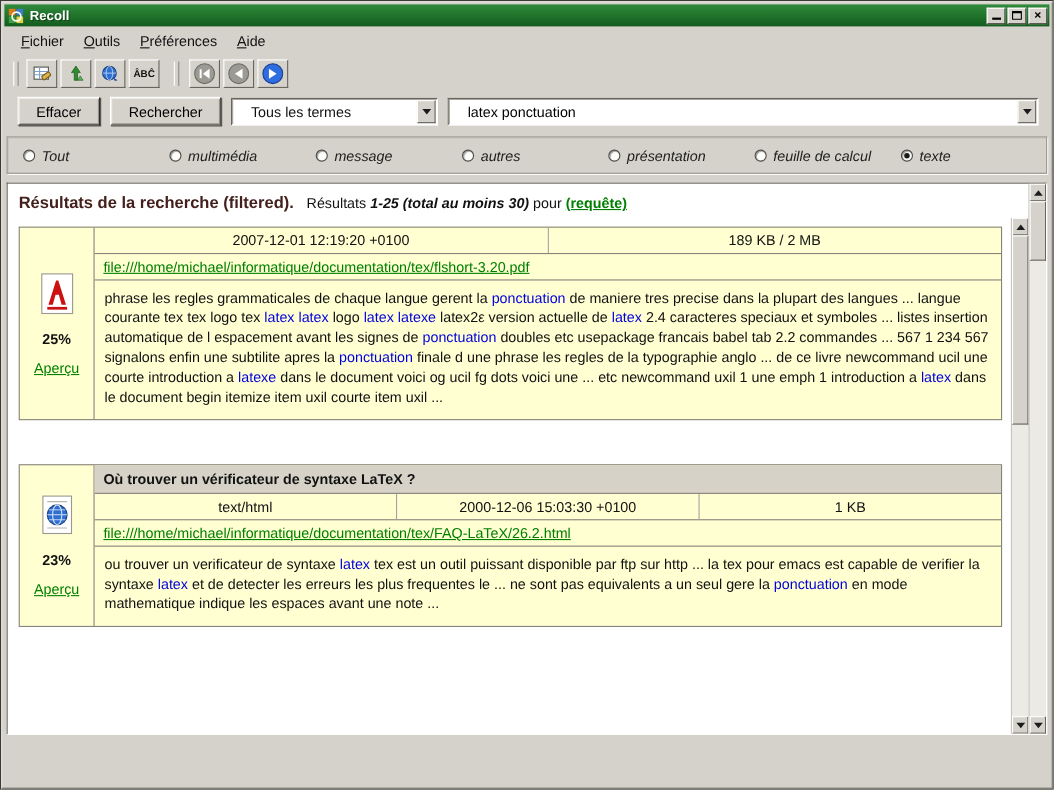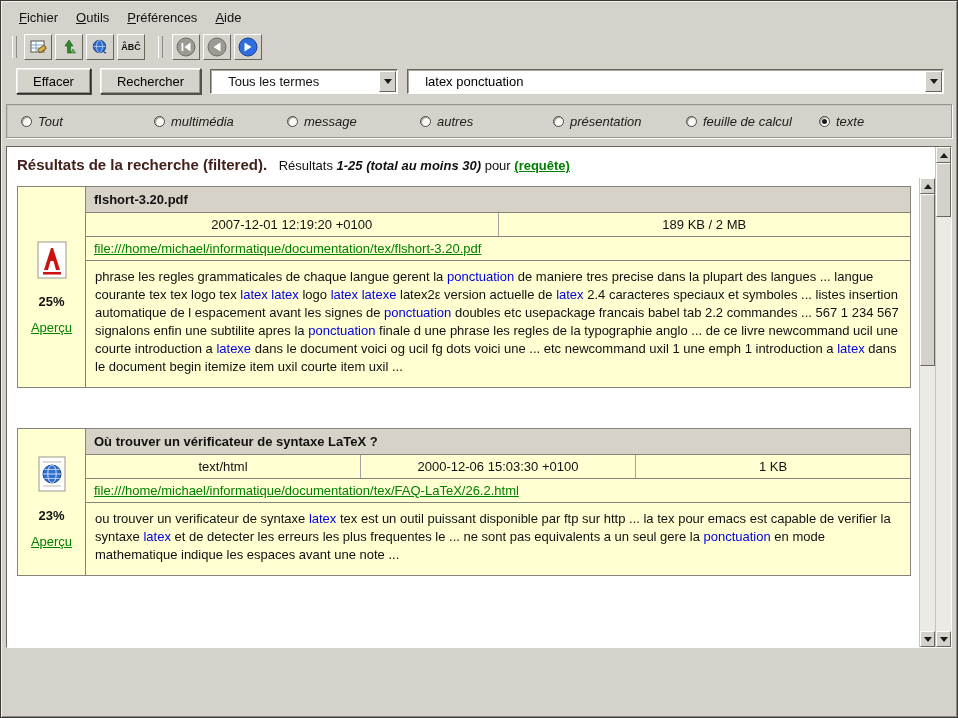--- a/index.html
+++ b/index.html
@@ -97,20 +97,41 @@
   .sb-thumb { position: absolute; top: 0; left: 0; right: 0; background: #d5d2cb; border: 1px solid;
               border-color: #fff #67655e #67655e #fff; }
 
   .statusbar { flex: 1; }
 </style>
 </head>
 <body>
 
 <div class="window">
 
+  <div class="titlebar">
+    <span class="app-icon">
+      <svg width="15" height="15" viewBox="0 0 15 15">
+        <rect x="1" y="1" width="6" height="6" fill="#e07818"></rect>
+        <rect x="8" y="1" width="6" height="6" fill="#3a7dd0"></rect>
+        <rect x="1" y="8" width="6" height="6" fill="#3f9e3f"></rect>
+        <rect x="8" y="8" width="6" height="6" fill="#e8d24a"></rect>
+        <circle cx="8" cy="8" r="4" fill="none" stroke="#fff" stroke-width="1.5"></circle>
+      </svg>
+    </span>
+    <span class="title-text">Recoll</span>
+    <span class="tb-btn">
+        <span class="glyph-min"></span>
+      </span>
+    <span class="tb-btn">
+        <span class="glyph-max"></span>
+      </span>
+    <span class="tb-btn">
+        <span class="glyph-close">×</span>
+      </span>
+  </div>
 
   <div class="menubar">
     <span class="menu-item"><u>F</u>ichier</span>
     <span class="menu-item"><u>O</u>utils</span>
     <span class="menu-item"><u>P</u>références</span>
     <span class="menu-item"><u>A</u>ide</span>
   </div>
 
   <div class="toolbar">
     <span class="grip"></span>
@@ -232,21 +253,20 @@
                   <rect x="3" y="2" width="28" height="36" fill="#fff" stroke="#9a9890"></rect>
                   <path d="M9 30 L16 8 L18 8 L25 30 L21 30 L18.5 21 L15.5 21 L13 30 Z" fill="#cc1111"></path>
                   <path d="M16 18 L18 18 L17 13 Z" fill="#cc1111"></path>
                   <rect x="8" y="32" width="18" height="2.5" fill="#cc1111"></rect>
                 </svg>
               </span>
               <span class="pct">25%</span>
               <a class="green-link">Aperçu</a>
             </div>
             <div class="r-main">
-              <div class="r-title">flshort-3.20.pdf</div>
               <div class="r-meta">
                 <span>2007-12-01 12:19:20 +0100</span>
                 <span>189 KB / 2 MB</span>
               </div>
               <div class="r-url"><a class="green-link">file:///home/michael/informatique/documentation/tex/flshort-3.20.pdf</a></div>
               <div class="r-snippet"><span>phrase les regles grammaticales de chaque langue gerent la </span><span class="hl">ponctuation</span><span> de maniere tres precise dans la plupart des langues ... langue courante tex tex logo tex </span><span class="hl">latex latex</span><span> logo </span><span class="hl">latex latexe</span><span> latex2ε version actuelle de </span><span class="hl">latex</span><span> 2.4 caracteres speciaux et symboles ... listes insertion automatique de l espacement avant les signes de </span><span class="hl">ponctuation</span><span> doubles etc usepackage francais babel tab 2.2 commandes ... 567 1 234 567 signalons enfin une subtilite apres la </span><span class="hl">ponctuation</span><span> finale d une phrase les regles de la typographie anglo ... de ce livre newcommand ucil une courte introduction a </span><span class="hl">latexe</span><span> dans le document voici og ucil fg dots voici une ... etc newcommand uxil 1 une emph 1 introduction a </span><span class="hl">latex</span><span> dans le document begin itemize item uxil courte item uxil ...</span></div>
             </div>
           </div>
 
           <div class="result">

